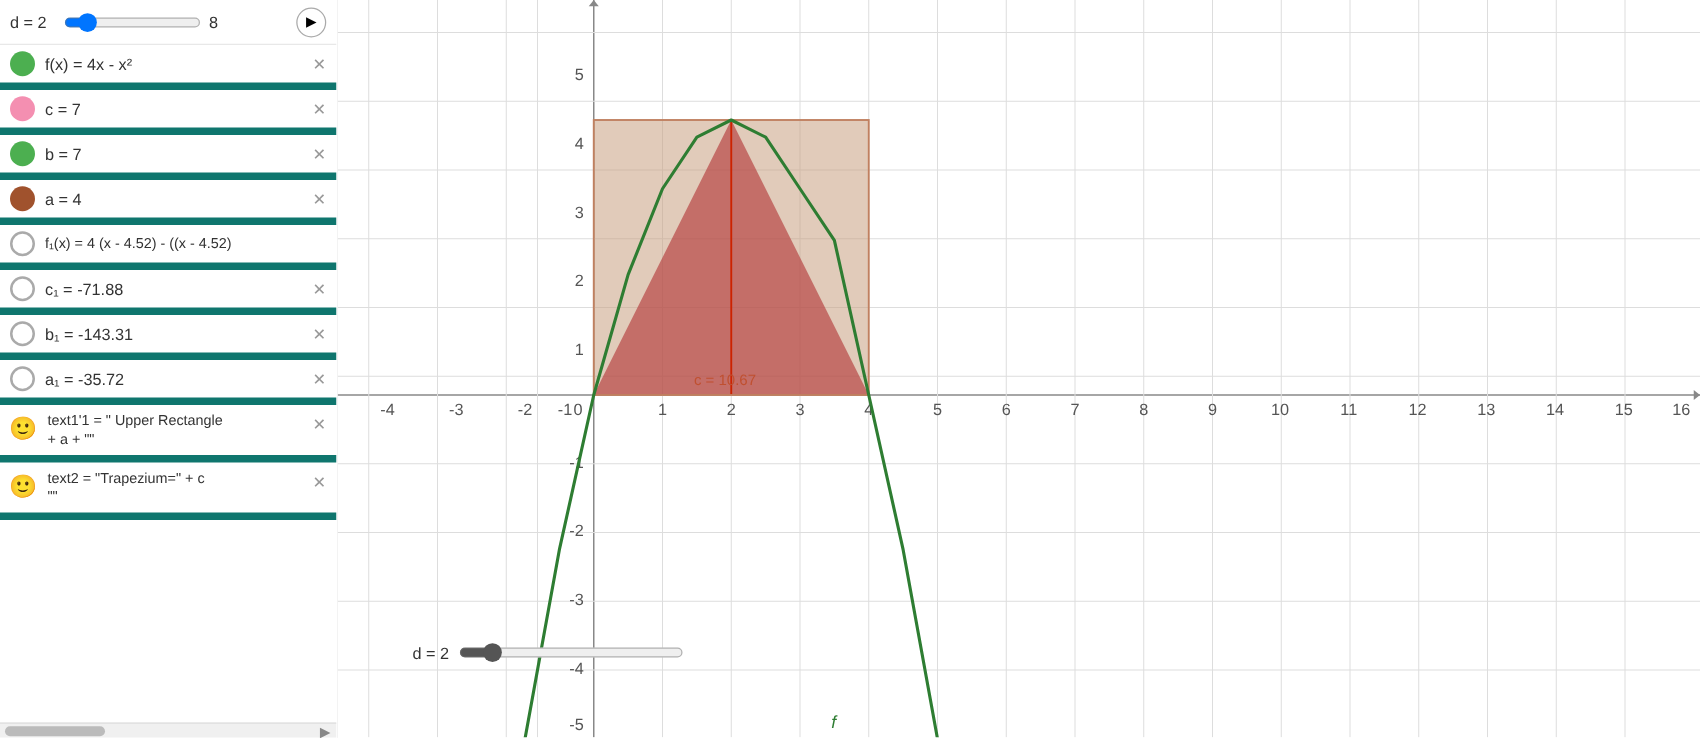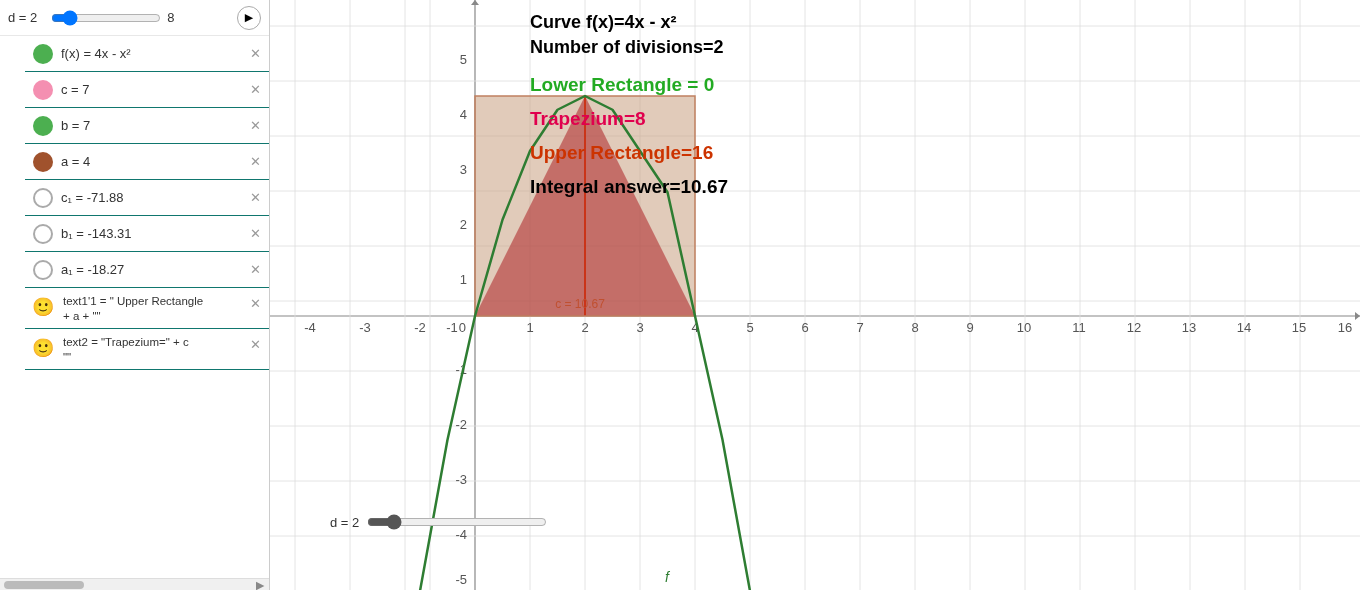--- a/index.html
+++ b/index.html
@@ -13,24 +13,23 @@
       background: #fff;
       border-right: 1px solid #ccc;
       overflow-y: auto;
       overflow-x: hidden;
       position: relative;
     }
     .left-item {
       display: flex;
       align-items: center;
       padding: 4px 8px;
-      border-bottom: 1px solid #0f766e;
+      border-bottom: 6px solid #0f766e;
       min-height: 36px;
       position: relative;
-      margin-left: 25px;
     }
     .left-item .dot {
       width: 20px; height: 20px;
       border-radius: 50%;
       flex-shrink: 0;
       margin-right: 8px;
     }
     .left-item .dot.outline {
       background: transparent;
       border: 2px solid #aaa;
@@ -183,31 +182,35 @@
     <span class="label">b = 7</span>
     <span class="close-x">✕</span>
   </div>
   <div class="left-item">
     <div class="dot" style="background:#a0522d;"></div>
     <span class="label">a = 4</span>
     <span class="close-x">✕</span>
   </div>
   <div class="left-item">
     <div class="dot outline"></div>
+    <span class="label" style="font-size:11.5px;">f₁(x) = 4 (x - 4.52) - ((x - 4.52)</span>
+  </div>
+  <div class="left-item">
+    <div class="dot outline"></div>
     <span class="label">c₁ = -71.88</span>
     <span class="close-x">✕</span>
   </div>
   <div class="left-item">
     <div class="dot outline"></div>
     <span class="label">b₁ = -143.31</span>
     <span class="close-x">✕</span>
   </div>
   <div class="left-item">
     <div class="dot outline"></div>
-    <span class="label">a₁ = -18.27</span>
+    <span class="label">a₁ = -35.72</span>
     <span class="close-x">✕</span>
   </div>
   <div class="left-item emoji-item" style="align-items:flex-start; padding-top:6px;">
     <div class="dot" style="font-size:18px; width:22px; height:22px; display:flex; align-items:center; justify-content:center; margin-top:2px;">🙂</div>
     <span class="label small">text1'1 = " Upper Rectangle<br>+ a + ""</span>
     <span class="close-x" style="margin-top:2px;">✕</span>
   </div>
   <div class="left-item emoji-item" style="align-items:flex-start; padding-top:6px;">
     <div class="dot" style="font-size:18px; width:22px; height:22px; display:flex; align-items:center; justify-content:center; margin-top:2px;">🙂</div>
     <span class="label small">text2 = "Trapezium=" + c<br>""</span>
@@ -338,27 +341,19 @@
       Q 411,305 425,316
       Q 441,350 458,400
       Q 475,450 500,500
       Q 520,540 545,591
     " fill="none" stroke="#2e7d32" stroke-width="2.5" style="display: none;"></path>
 
     <path d="M 150,591 L 177.5,439.75 L 205,316 L 232.5,219.75 L 260,151 L 287.5,109.75 L 315,96 L 342.5,109.75 L 370,151 L 397.5,192.25 L 425,316 L 452.5,439.75 L 480,591" fill="none" stroke="#2e7d32" stroke-width="2.5" stroke-linejoin="round"></path>
 
   </svg>
 
-  <div id="info-overlay">
-    <div class="curve-title">Curve f(x)=4x - x²</div>
-    <div class="divisions">Number of divisions=2</div>
-    <div class="lower-rect">Lower Rectangle = 0</div>
-    <div class="trapezium">Trapezium=8</div>
-    <div class="upper-rect">Upper Rectangle=16</div>
-    <div class="integral">Integral answer=10.67</div>
-  </div>
 
   <div id="graph-slider-area">
     <span>d = 2</span>
     <input type="range" min="1" max="10" value="2" style="">
   </div>
 
 </div>
 
 </body></html>

